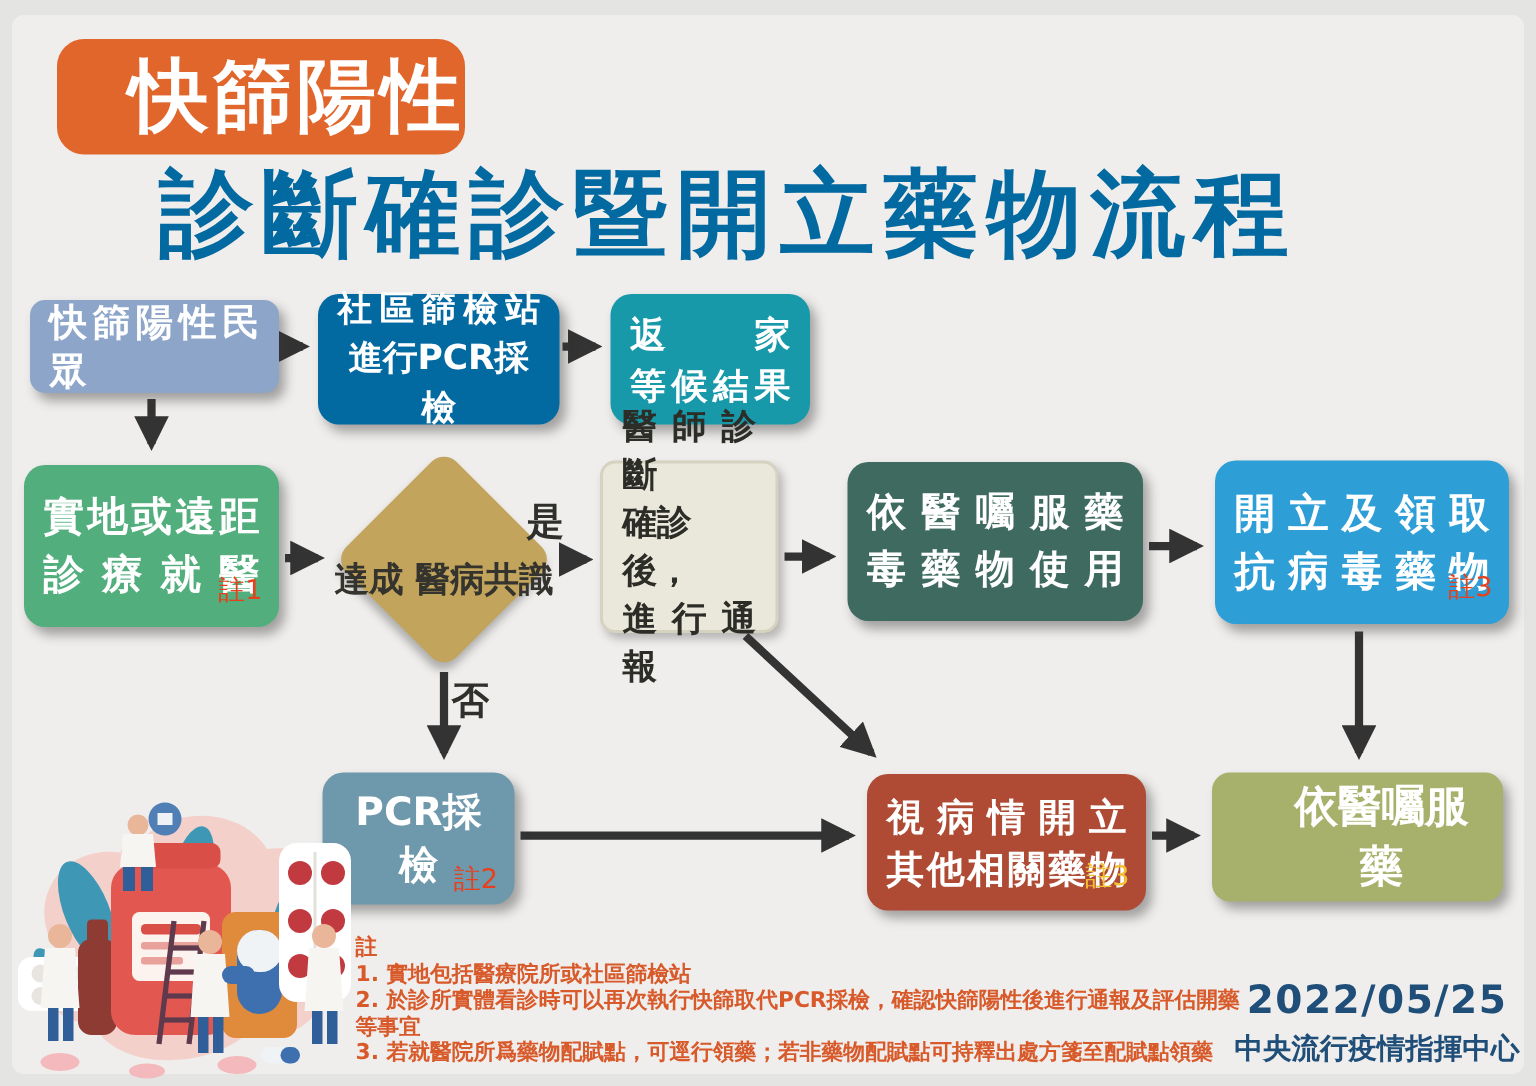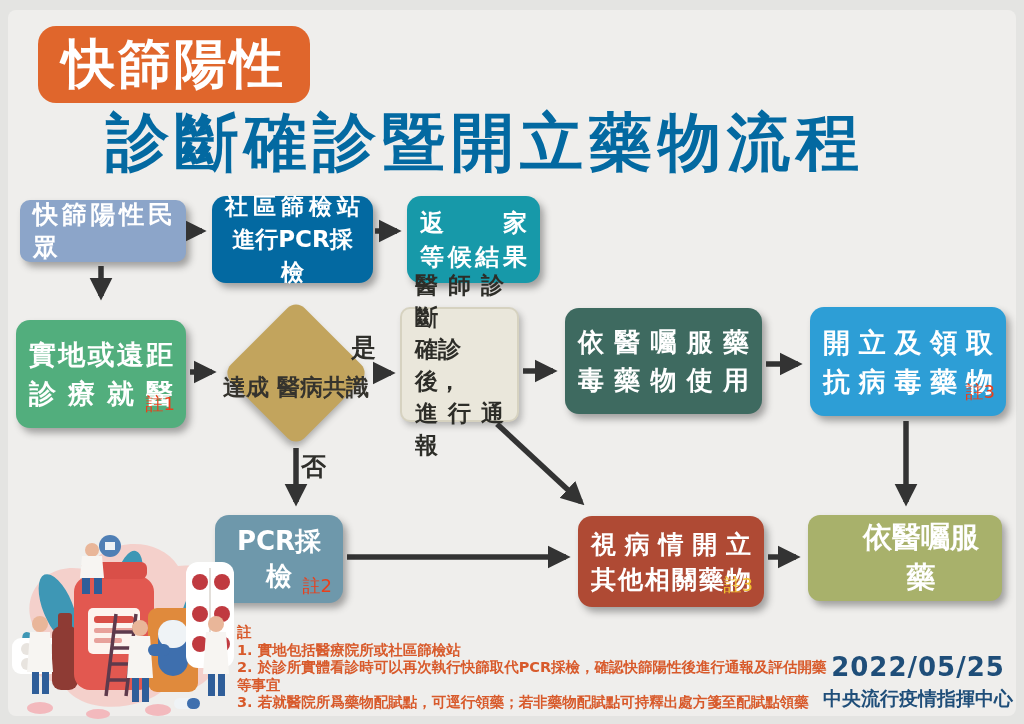--- a/index.html
+++ b/index.html
@@ -12,21 +12,21 @@
   }
   #canvas { position:absolute; inset:0; width:1024px; height:724px; }
   #panel {
     position:absolute; left:8px; top:10px; right:8px; bottom:8px;
     background:#efeeec; border-radius:8px;
   }
   
   #badge {
     position:absolute; left:38px; top:26px; width:272px; height:77px;
     background:#e0662c; border-radius:18px;
-    display:flex; align-items:center; justify-content:center;
+    display:flex; align-items:center; justify-content:flex-end;
     color:#ffffff; font-size:53px; font-weight:900; letter-spacing:3px;
   }
   #title {
     position:absolute; left:106px; top:100px; width:880px;
     color:#0369a1; font-size:63px; font-weight:900; letter-spacing:6px;
     white-space:nowrap;
   }
   
   .box {
     position:absolute; border-radius:14px; color:#ffffff; font-weight:bold;
@@ -39,21 +39,21 @@
   .note-ref {
     position:absolute; right:11px; bottom:5px;
     font-size:18px; font-weight:400; letter-spacing:0;text-align:center;
   }
   .ref-red { color:#e8401c; }
   .ref-yellow { color:#f2c12e; }
 
   #box-a { left:20px;  top:200px; width:166px; height:62px;  background:#8ca5c9; border-radius:10px; font-size:25px; }
   #box-b { left:212px; top:196px; width:161px; height:87px;  background:#0369a1; font-size:23px; line-height:33px; }
   #box-c { left:407px; top:196px; width:133px; height:87px;  background:#1799a9; font-size:24px; line-height:34px; }
-  #box-d { left:16px;  top:320px; width:170px; height:108px; background:#52ae7d; font-size:27px; line-height:39px; }
+  #box-d { left:16px;  top:310px; width:170px; height:108px; background:#52ae7d; font-size:27px; line-height:39px; }
   #box-f { left:400px; top:307px; width:119px; height:115px; background:#eae7db; border:2px solid #d6d2c0;
            color:#2d2d28; font-size:23px; line-height:32px; border-radius:10px; box-shadow:3px 4px 6px rgba(55,55,55,.3); }
   #box-g { left:565px; top:308px; width:197px; height:106px; background:#3e6a60; font-size:26px; line-height:38px; }
   #box-h { left:810px; top:307px; width:196px; height:109px; background:#2d9ed6; font-size:27px; line-height:39px; }
   #box-i { left:215px; top:515px; width:128px; height:88px;  background:#6e98ab; font-size:26px; }
   #box-j { left:578px; top:516px; width:186px; height:91px;  background:#af4a34; font-size:25px; line-height:35px; }
   #box-k { left:808px; top:515px; width:194px; height:86px;  background:#a8b16b; font-size:29px; border-radius:12px;padding-left:32px; }
 
   
   #diamond {

